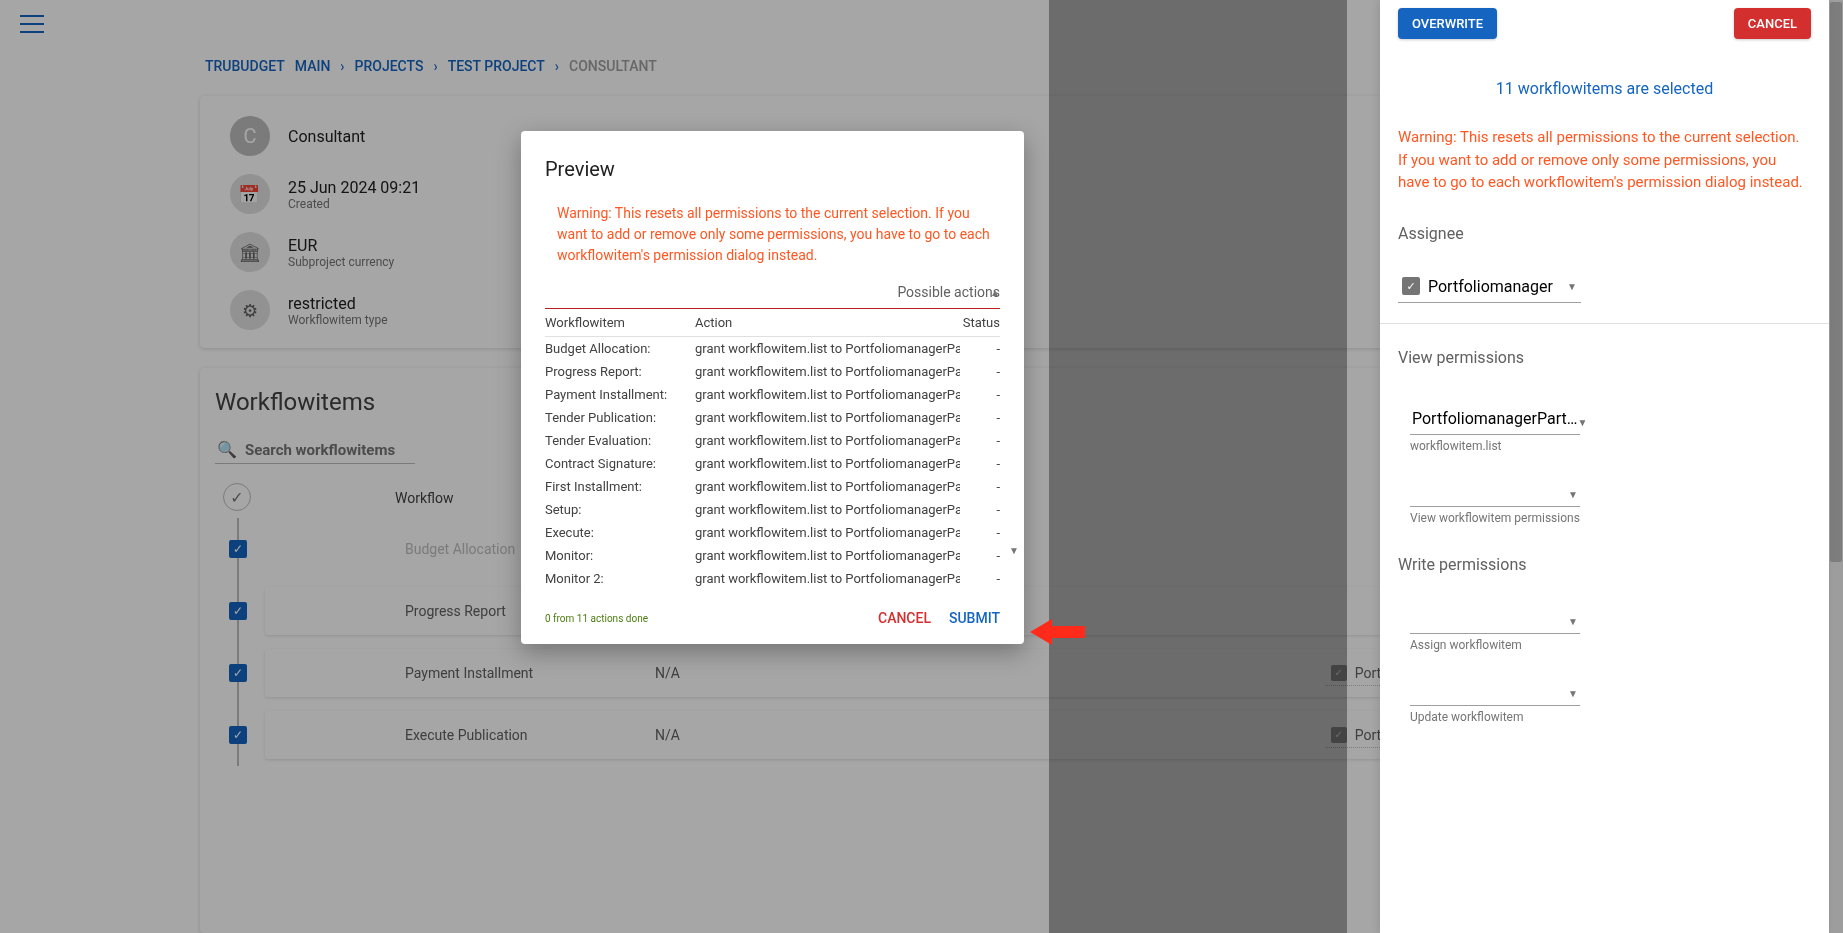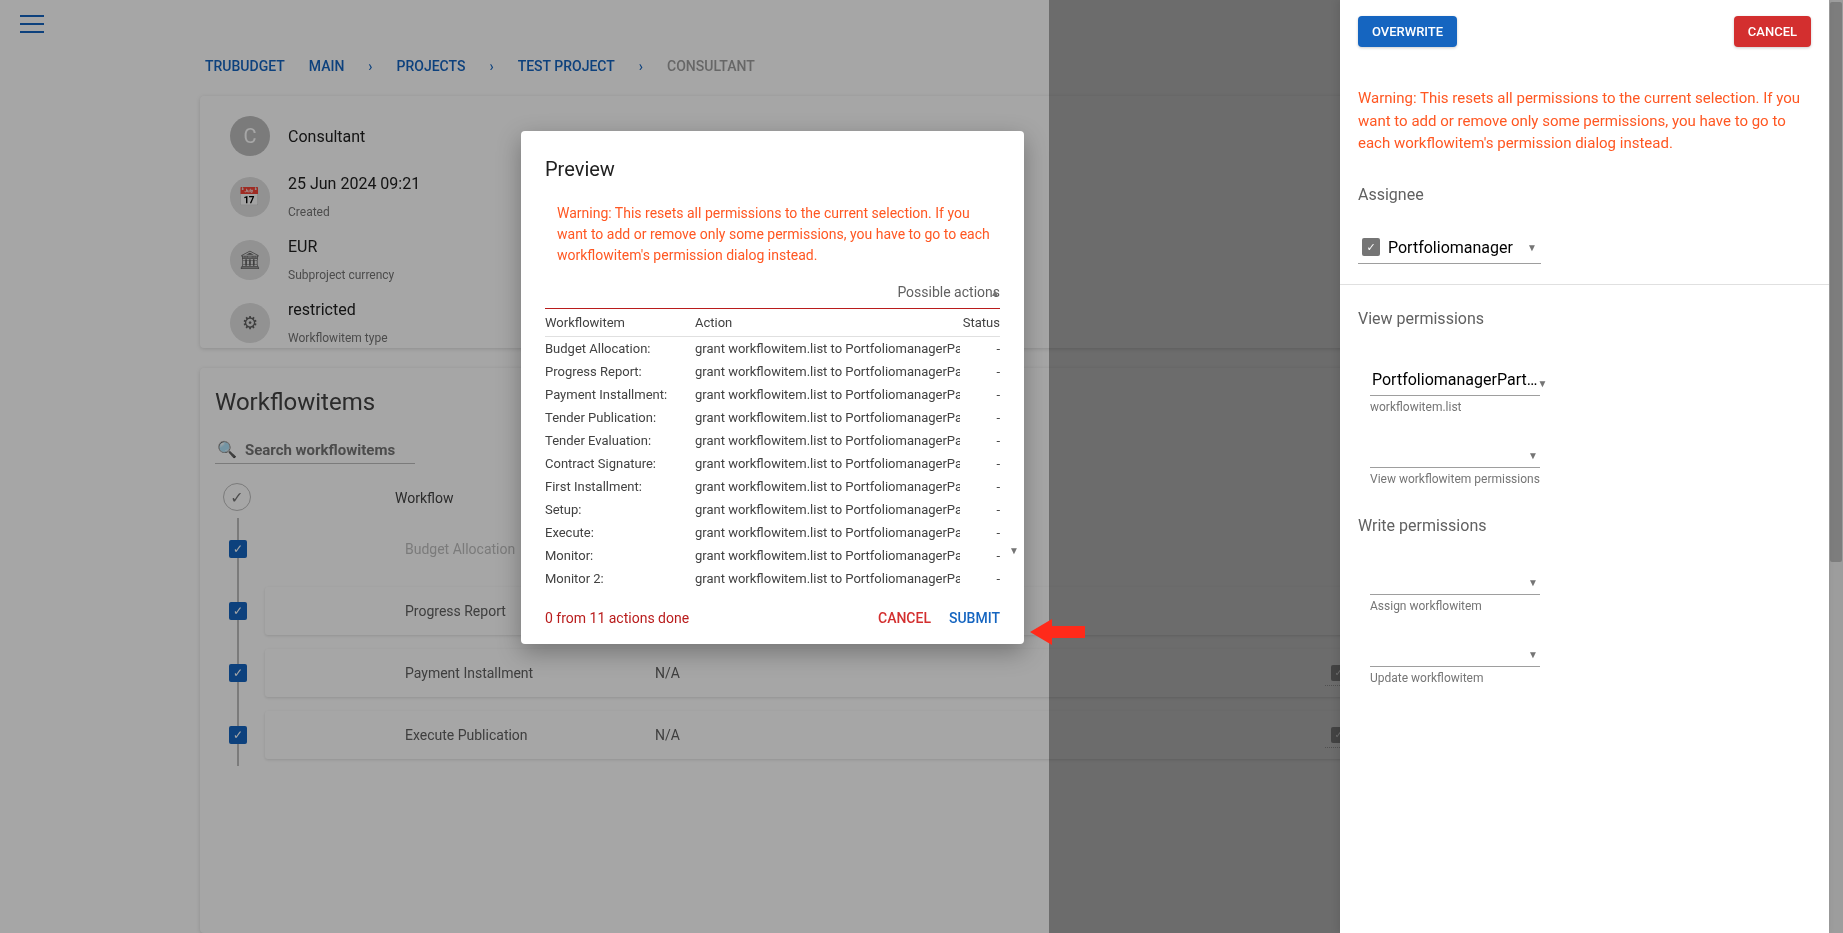--- a/index.html
+++ b/index.html
@@ -6,33 +6,33 @@
   body { width: 1843px; height: 933px; overflow: hidden; background: #fff; position: relative; }
   
   .overlay-dim { position:absolute; inset:0; background: rgba(0,0,0,0.35); z-index: 5; }
   
   
   .bg-page { position:absolute; inset:0; background:#fff; }
   .topbar { height:48px; display:flex; align-items:center; padding:0 20px; }
   .menu-icon { width:24px; height:18px; display:flex; flex-direction:column; justify-content:space-between; cursor:pointer;}
   .menu-icon span{height:2px;background:#1565c0;}
   
-  .breadcrumbs { padding: 10px 0 0 205px; display:flex; align-items:center; gap:24px; font-size:14px; font-weight:500;}
+  .breadcrumbs { padding: 10px 0 0 205px; display:flex; align-items:center; gap:10px; font-size:14px; font-weight:500;}
   .breadcrumbs .crumb-link{ color:#1565c0; text-transform:uppercase; cursor:pointer;}
   .breadcrumbs .crumb-current{ color:#9e9e9e; text-transform:uppercase;}
   .chev { color:#1565c0; font-size:14px; }
   
   .hero-bg { position:absolute; left:0; top:95px; right:0; height:450px; 
      background: linear-gradient(135deg,#8aa2b2 0,#c5d0d6 40%,#e8eaec 70%,#4a6a8a 100%); z-index:-1;}
   
   .card { position:absolute; left:200px; top:96px; right:200px; height:252px; background:#fff; border-radius:4px; box-shadow:0 1px 4px rgba(0,0,0,0.15); padding:20px 30px;}
   .card .avatar{width:40px;height:40px;border-radius:50%;background:#bdbdbd;color:#fff;display:flex;align-items:center;justify-content:center;font-size:20px;}
   .card-row{display:flex;align-items:center;gap:18px;margin-bottom:18px;}
   .card-row .label{font-size:16px;color:#212121;}
-  .card-row .sub{font-size:12px;color:#757575;margin-top:12px;}
+  .card-row .sub{font-size:12px;color:#757575;}
   .circ-icon{width:40px;height:40px;border-radius:50%;background:#e0e0e0;display:flex;align-items:center;justify-content:center;color:#616161;font-size:18px;}
   .proj-budget-title{position:absolute; left:50%; top:15px; transform:translateX(-50%); font-size:16px;margin-top:40px;}
   .chart-icon{position:absolute;left:495px;top:180px;color:#1565c0;font-size:26px;}
   
   .wf-card{position:absolute;left:200px;top:368px;right:200px;bottom:0;background:#fff;border-radius:4px;box-shadow:0 1px 4px rgba(0,0,0,0.15);padding:20px 15px;}
   .wf-title{font-size:24px;color:#424242;margin-bottom:20px;}
   .wf-search{display:flex;align-items:center;gap:10px;margin-bottom:14px;}
   .wf-search .search-box{display:flex;align-items:center;gap:8px;border-bottom:1px solid #bdbdbd;padding:4px 2px;width:200px;}
   .wf-search input{border:none;outline:none;font-size:15px;background:transparent;width:160px;font-weight:bold;}
   .select-btn{font-size:13px;color:#757575;font-weight:500;padding:6px 10px;border:none;background:transparent;cursor:pointer;margin-left:280px;}
@@ -47,21 +47,21 @@
   .wf-cbx{width:18px;height:18px;background:#1565c0;border-radius:2px;display:flex;align-items:center;justify-content:center;color:#fff;font-size:12px;margin-right:18px;margin-left:4px;}
   .wf-row-card{flex:1;background:#fff;box-shadow:0 1px 3px rgba(0,0,0,0.12);border-radius:3px;height:48px;display:flex;align-items:center;padding:0 140px;font-size:14px;color:#616161;}
   .wf-row-card.muted{color:#bdbdbd;box-shadow:none;}
   .wf-row-card .name{width:250px;}
   .wf-row-card .amt{width:200px;}
   .wf-row-card .assignee{display:flex;align-items:center;gap:8px;margin-left:auto;}
   .assignee-chip{display:flex;align-items:center;gap:8px;border-bottom:1px dotted #bdbdbd;padding:4px 6px;}
   .small-cbx{width:16px;height:16px;background:#9e9e9e;border-radius:2px;display:inline-flex;align-items:center;justify-content:center;color:#fff;font-size:10px;}
   
   
-  .right-panel{position:absolute;top:0;right:14px;bottom:0;width:489px;background:#fff;z-index:20;box-shadow:-2px 0 8px rgba(0,0,0,0.1);padding:16px 18px;overflow:hidden;}
+  .right-panel{position:absolute;top:0;right:14px;bottom:0;width:449px;background:#fff;z-index:20;box-shadow:-2px 0 8px rgba(0,0,0,0.1);padding:8px 18px;overflow:hidden;}
   .rp-scrollbar{position:absolute;top:0;right:0;width:14px;height:100%;background:#f1f1f1;}
   .rp-scrollbar-thumb{position:absolute;top:2px;right:1px;width:12px;height:560px;background:#c1c1c1;border-radius:2px;}
   .rp-head{display:flex;justify-content:space-between;margin-bottom:40px;}
   .btn{border:none;border-radius:4px;padding:8px 14px;font-size:13px;font-weight:500;cursor:pointer;text-transform:uppercase;box-shadow:0 1px 3px rgba(0,0,0,0.2);}
   .btn-primary{background:#1565c0;color:#fff;}
   .btn-danger{background:#d32f2f;color:#fff;}
   .rp-selected{text-align:center;color:#1565c0;font-size:16px;margin-bottom:28px;}
   .rp-warning{color:#ff5722;font-size:15px;line-height:1.5;margin-bottom:30px;}
   .rp-label{font-size:16px;color:#616161;margin-bottom:28px;}
   .rp-chip{display:inline-flex;align-items:center;gap:8px;border-bottom:1px solid #9e9e9e;padding:6px 4px;margin-bottom:8px;min-width:165px;}
@@ -79,21 +79,21 @@
   .possible-row{display:flex;align-items:center;justify-content:flex-end;font-size:14px;color:#616161;position:relative;margin-bottom:8px;}
   .possible-row .collapse-arrow{position:absolute;right:0;font-size:10px;color:#757575;}
   .modal-table{width:100%;font-size:13px;}
   .modal-table .thead{display:flex;border-top:1px solid #b91c1c;border-bottom:1px solid #e0e0e0;padding:6px 0;color:#424242;}
   .modal-table .tr{display:flex;padding:4px 0;color:#424242;}
   .modal-table .c1{width:150px;}
   .modal-table .c2{flex:1;white-space:nowrap;overflow:hidden;}
   .modal-table .c3{width:40px;text-align:right;}
   .scroll-indicator{position:absolute;right:5px;bottom:88px;font-size:10px;color:#757575;}
   .modal-footer{display:flex;align-items:center;margin-top:20px;}
-  .modal-footer .status{font-size:14px;color:#b91c1c;}
+  .modal-footer .status{font-size:10px;color:#4d7c0f;}
   .modal-footer .actions{margin-left:auto;display:flex;gap:18px;}
   .txt-btn{background:none;border:none;font-size:14px;font-weight:500;cursor:pointer;text-transform:uppercase;}
   .txt-danger{color:#d32f2f;}
   .txt-primary{color:#1565c0;}
   
   
   .red-arrow{position:absolute;left:1030px;top:617px;z-index:40;}
   .red-arrow svg{display:block;}
 </style>
 </head>
@@ -218,20 +218,21 @@
   </div>
 </div>
 
 <div class="overlay-dim" style="right:496px;"></div>
 
 <div class="right-panel">
   <div class="rp-head">
     <button class="btn btn-primary">OVERWRITE</button>
     <button class="btn btn-danger">CANCEL</button>
   </div>
+  <div class="rp-selected">11 workflowitems are selected</div>
   <div class="rp-warning">Warning: This resets all permissions to the current selection. If you want to add or remove only some permissions, you have to go to each workflowitem's permission dialog instead.</div>
   
   <div class="rp-label">Assignee</div>
   <div class="rp-chip">
     <span class="cbx">✓</span>
     <span>Portfoliomanager</span>
     <span class="dropdown-arrow" style="margin-left:6px;">▼</span>
   </div>
   <div class="rp-divider"></div>
   

